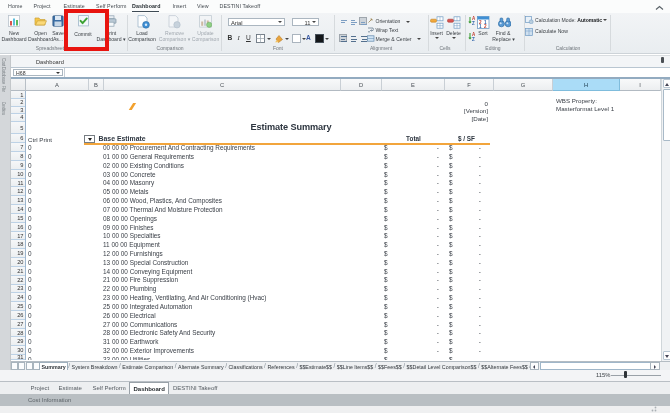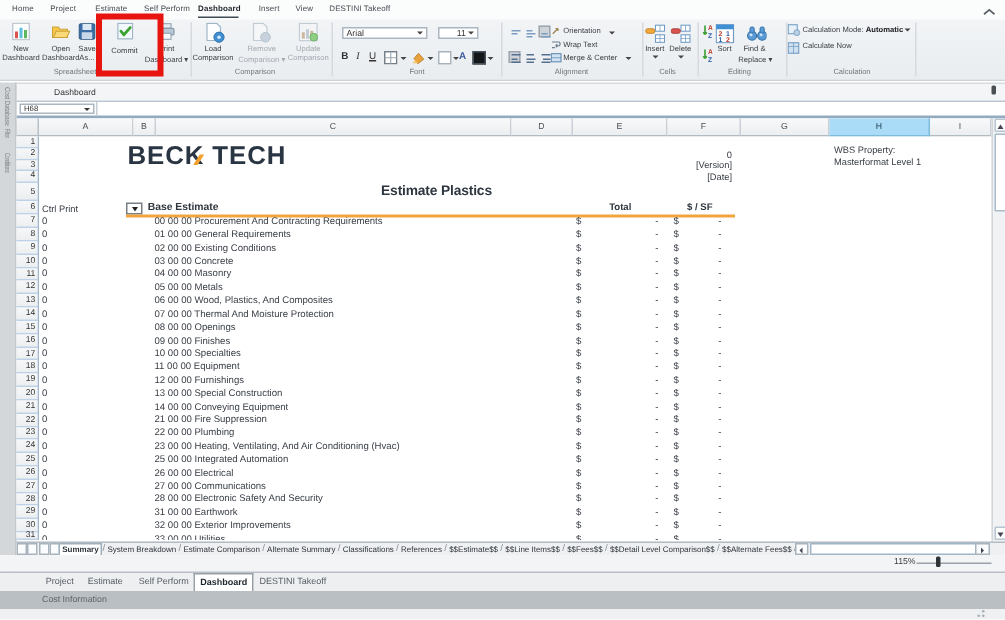--- a/index.html
+++ b/index.html
@@ -387,28 +387,27 @@
 <div class="rh" style="top:210.86px;height:8.82px">25</div>
 <div class="rh" style="top:219.68px;height:8.82px">26</div>
 <div class="rh" style="top:228.50px;height:8.82px">27</div>
 <div class="rh" style="top:237.32px;height:8.82px">28</div>
 <div class="rh" style="top:246.14px;height:8.82px">29</div>
 <div class="rh" style="top:254.96px;height:8.82px">30</div>
 <div class="rh" style="top:263.78px;height:5.42px">31</div>
 </div>
 
 <div class="ab" id="grid">
- <div id="logo">BECK TECH</div>
  <div id="kleg"></div>
  <span class="fr" style="left:436px;top:8.6px;width:26px;text-align:right">0</span>
  <span class="fr" style="left:426px;top:16.2px;width:36px;text-align:right">[Version]</span>
  <span class="fr" style="left:426px;top:23.8px;width:36px;text-align:right">[Date]</span>
  <span class="fr" style="left:530px;top:5.4px">WBS Property:</span>
  <span class="fr" style="left:530px;top:13.9px">Masterformat Level 1</span>
- <div id="title">Estimate Plastics</div>
+ <div id="title">Estimate Summary</div>
  <div id="r6">
    <span id="ctrlp">Ctrl Print</span>
    <div id="drop">
           <i></i>
         </div>
    <span class="be">Base Estimate</span>
    <span id="tot">Total</span>
    <span id="psf">$ / SF</span>
  </div>
  <div id="oline"></div>

